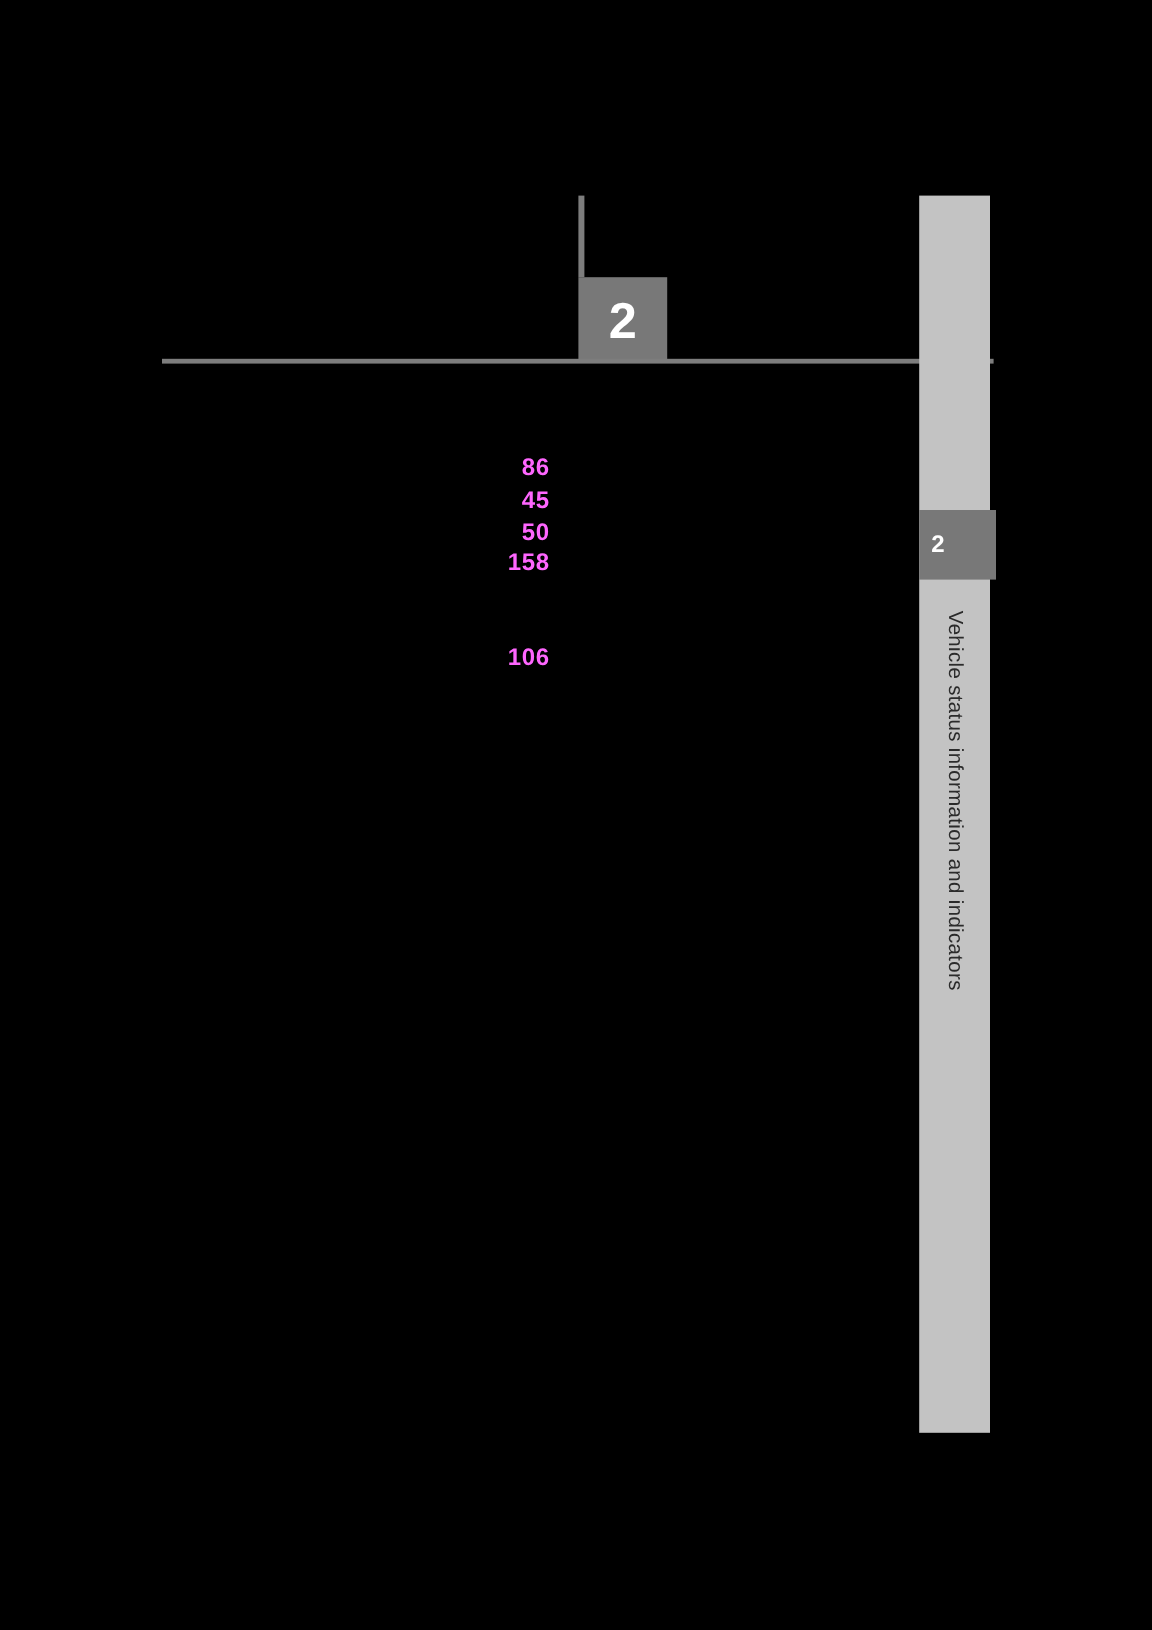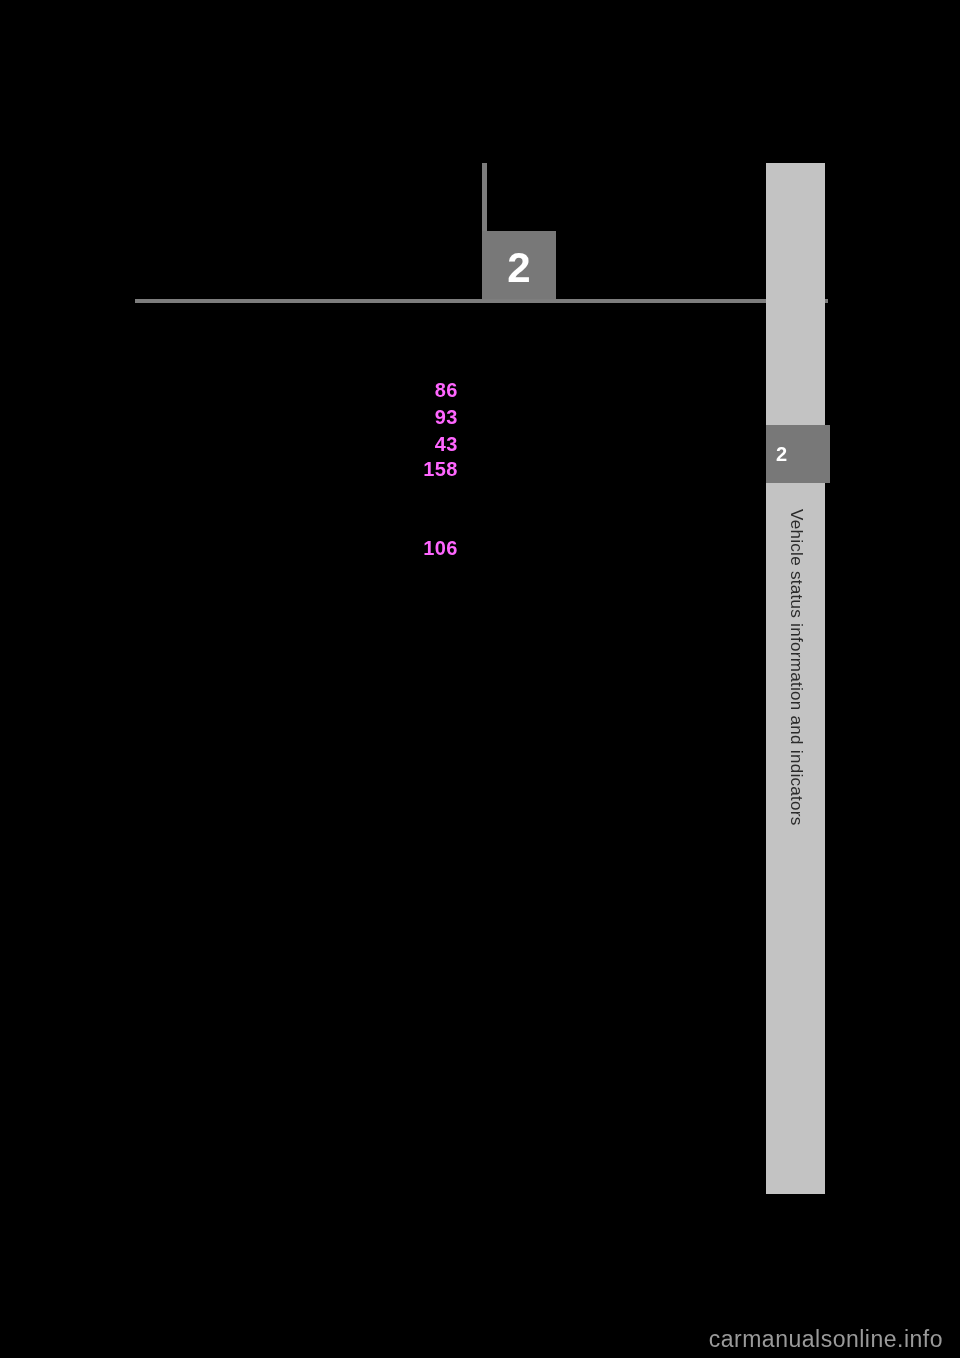--- a/index.html
+++ b/index.html
@@ -141,30 +141,29 @@
 
   <div class="chapter-vline"></div>
 
   <div class="chapter-box">
     <span class="num">2</span>
   </div>
 
   <div class="header-rule"></div>
 
   <div class="toc-num n0">86</div>
-  <div class="toc-num n1">93</div>
-  <div class="toc-num n2">43</div>
+  <div class="toc-num n1">45</div>
+  <div class="toc-num n2">50</div>
   <div class="toc-num n3">158</div>
   <div class="toc-num n4">106</div>
 
   <div class="sidebar"></div>
 
   <div class="sidebar-tab">
     <span class="num">2</span>
   </div>
 
   <div class="sidebar-label-wrap">
     <span class="vtext">Vehicle status information and indicators</span>
   </div>
 
-  <div class="watermark">carmanualsonline.info</div>
 
 </div>
 
 </body></html>

